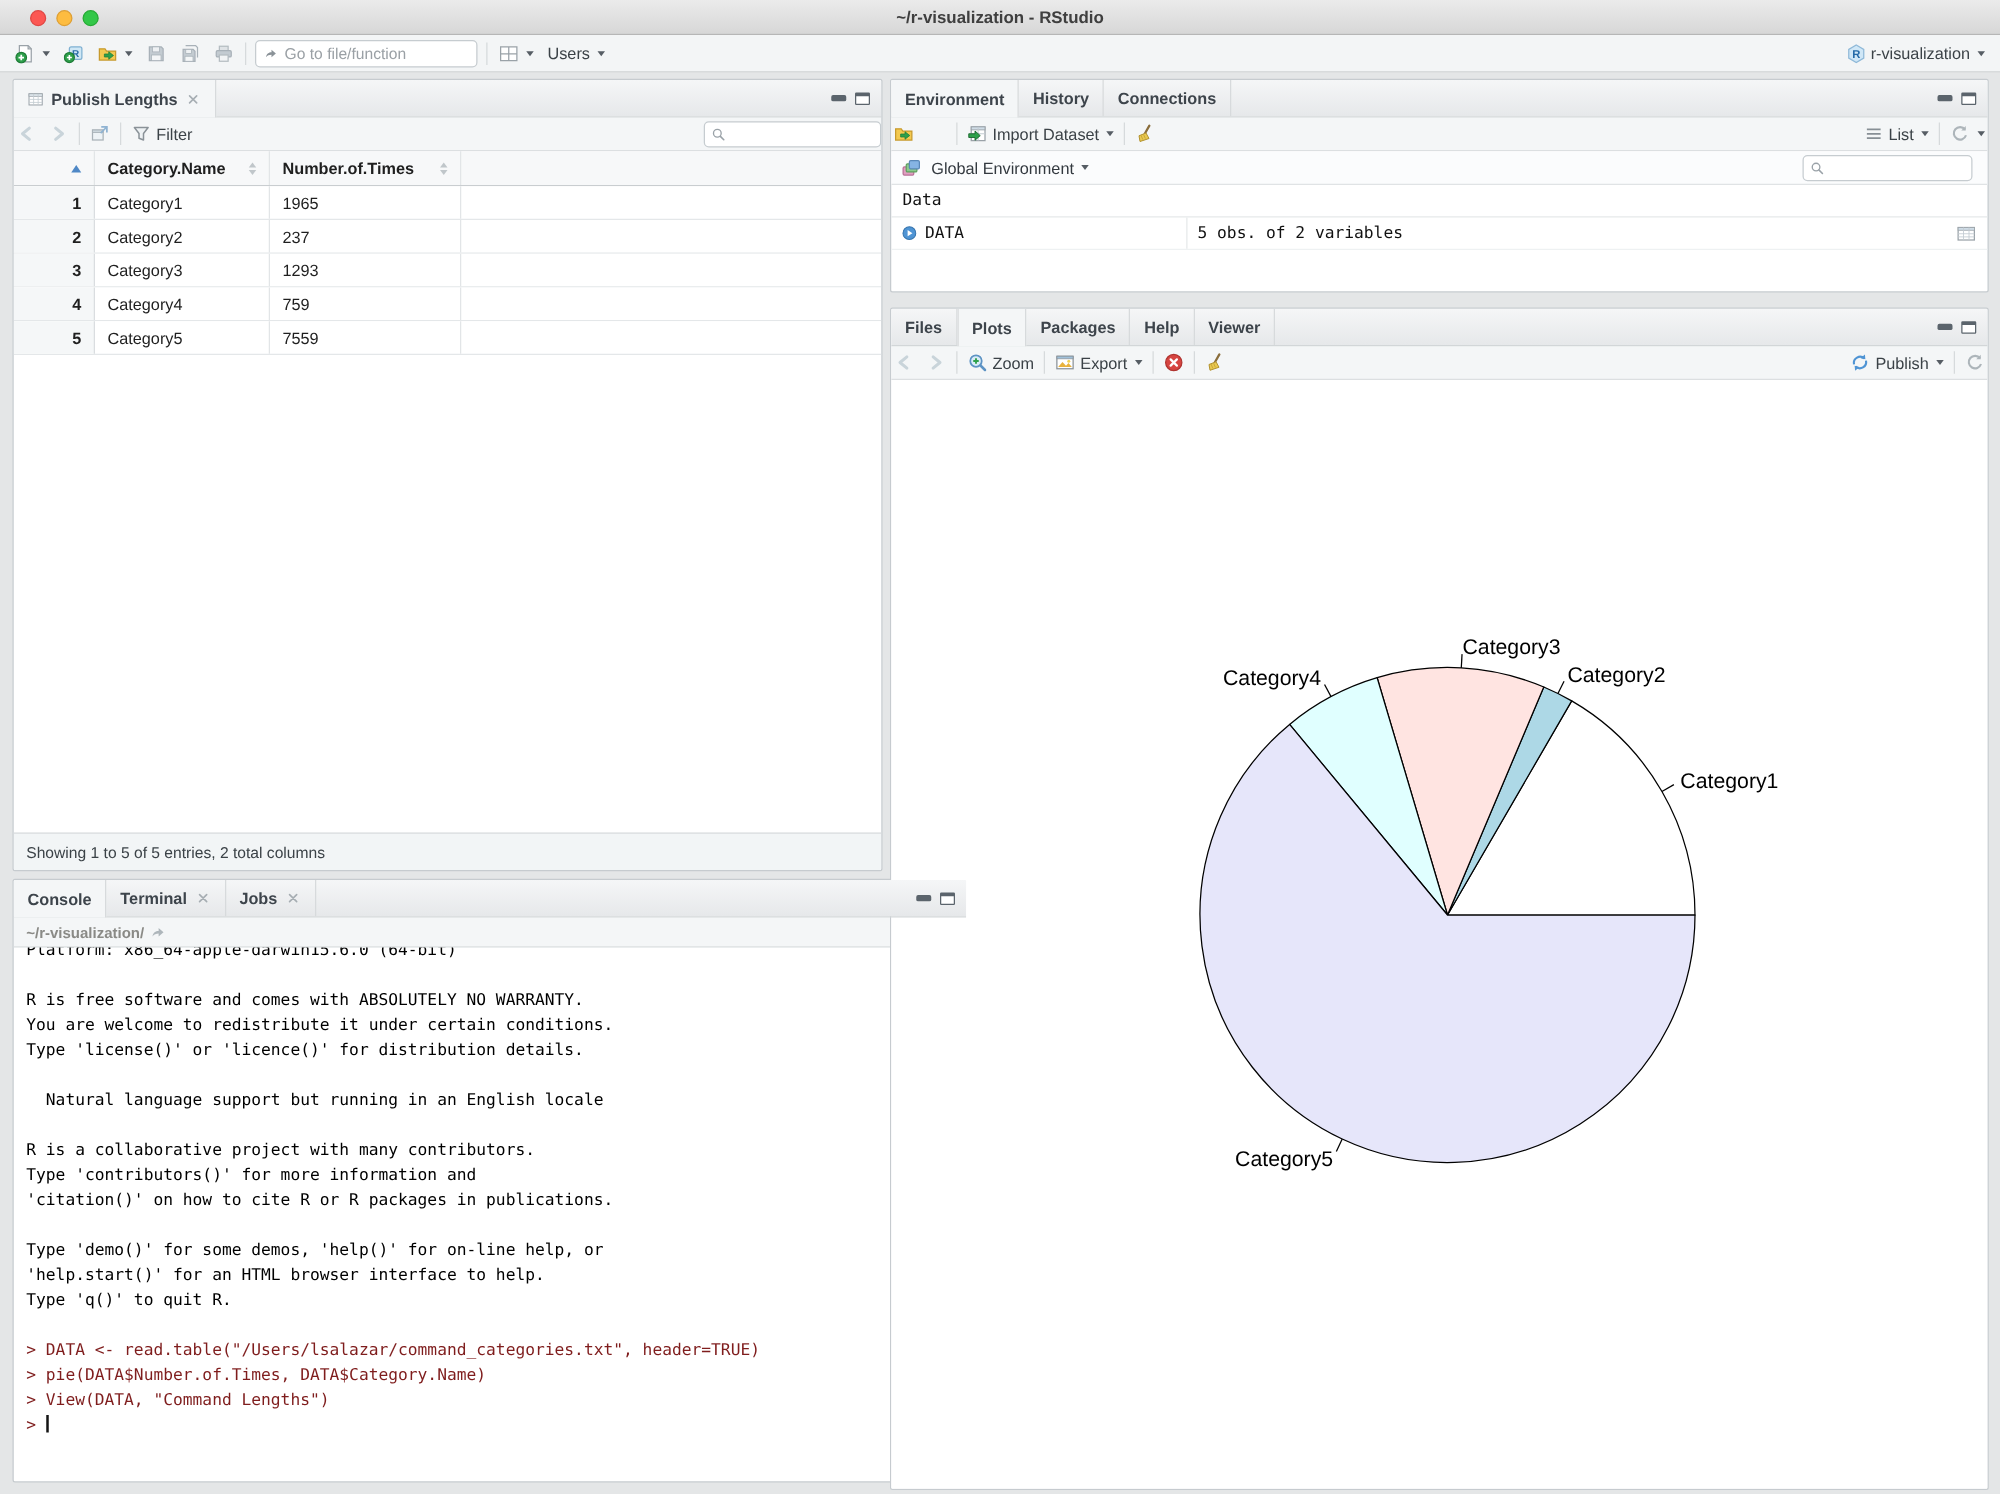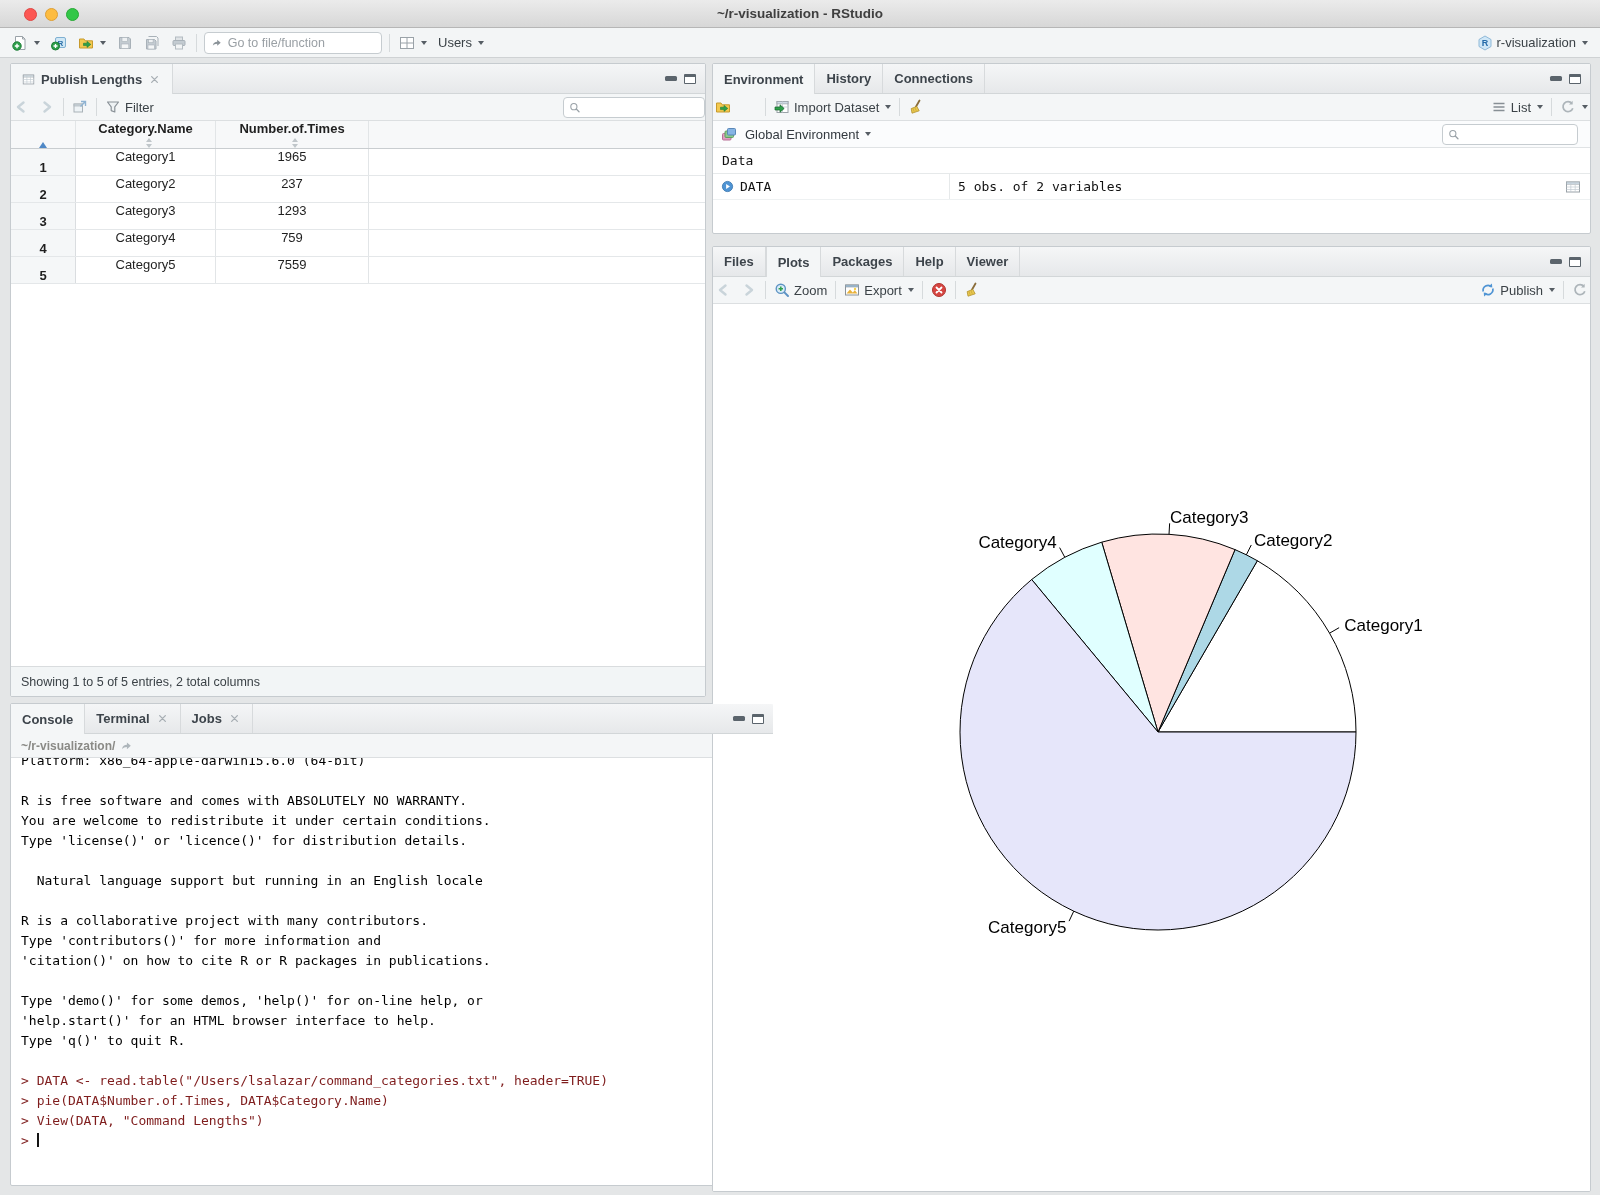--- a/index.html
+++ b/index.html
@@ -61,21 +61,21 @@
   .pane-toolbar { height:27px; flex:0 0 27px; background:#f4f6f7; border-bottom:1px solid #dcdfe1;
     display:flex; align-items:center; gap:6px; padding:0 0; font-size:13px; color:#3b4247; }
 
   .search-box { display:flex; align-items:center; gap:4px; height:21px; background:#fff;
     border:1px solid #c6ccd0; border-radius:4px; padding:0 5px; }
   .search-box input { border:none; outline:none; width:100%; font-size:12px; background:transparent; }
 
   
   .tbl { font-size:13px; color:#1f1f1f; }
   .tbl-header { display:flex; height:28px; background:#f7f8f9; border-bottom:1px solid #c9cdd0; font-weight:700; }
-  .th, .td { display:flex; align-items:center; padding:0 10px; border-right:1px solid #e2e5e7; overflow:hidden; white-space:nowrap;flex-direction:column; }
+  .th, .td { display:flex; align-items:center; padding:0 10px; border-right:1px solid #e2e5e7; overflow:hidden; white-space:nowrap; }
   .c-index { width:65px; justify-content:flex-end; }
   .c-name  { width:140px; }
   .c-times { width:153px; }
   .th.c-name, .th.c-times { justify-content:space-between; }
   .tbl-row { display:flex; height:27px; border-bottom:1px solid #e4e7e9; background:#fff; }
   .tbl-row .c-index { background:#f5f7f8; font-weight:700; border-right:1px solid #dadde0; }
   .sort-up { width:0; height:0; border-left:4.5px solid transparent; border-right:4.5px solid transparent;
     border-bottom:6px solid #4f88c6; }
   .sort-both { display:flex; flex-direction:column; gap:2px; margin-left:6px; }
   .sort-both i { display:block; width:0; height:0; border-left:3.5px solid transparent; border-right:3.5px solid transparent; }

